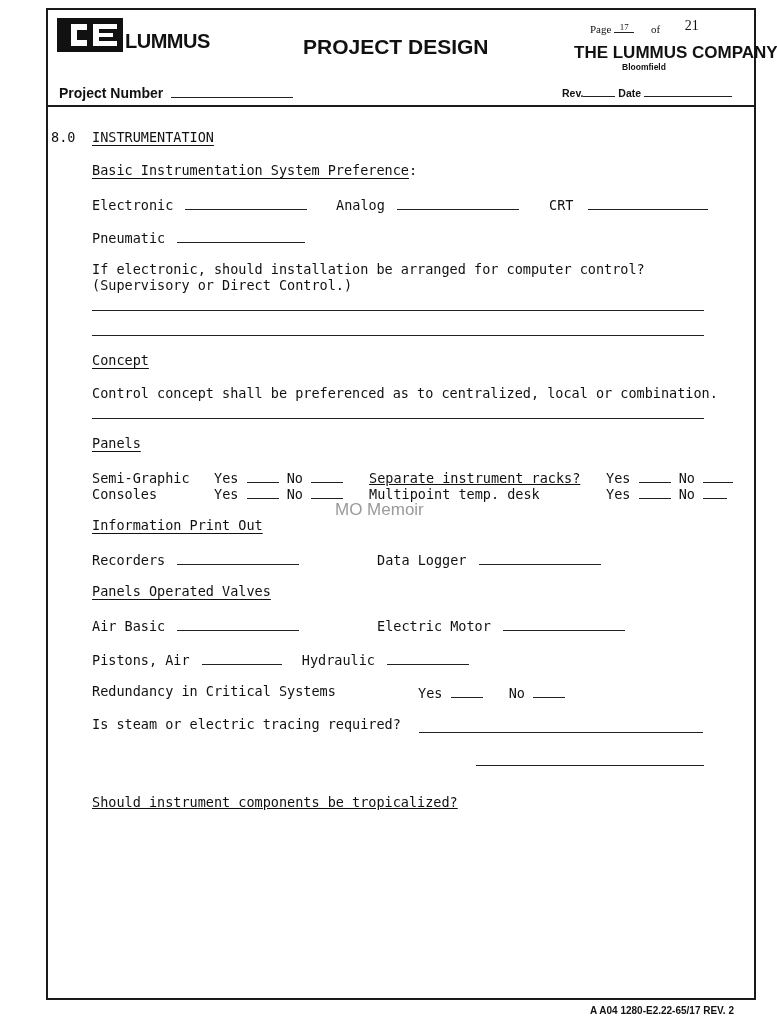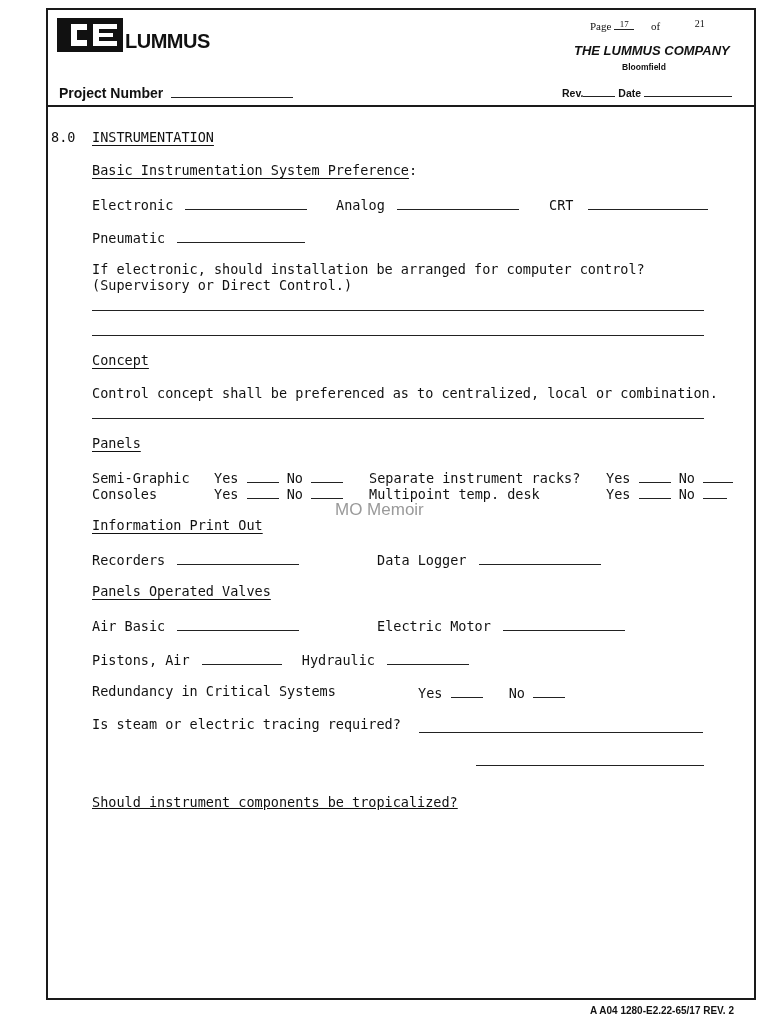--- a/index.html
+++ b/index.html
@@ -5,21 +5,21 @@
     html, body { margin: 0; padding: 0; background: #ffffff; }
     body { width: 777px; height: 1024px; position: relative; overflow: hidden; color: #111; }
     .page-frame { position: absolute; left: 46px; top: 8px; width: 710px; height: 992px; border: 2px solid #1a1a1a; box-sizing: border-box; }
     .header-divider { position: absolute; left: 46px; top: 105px; width: 710px; height: 0; border-top: 2px solid #1a1a1a; }
     .abs { position: absolute; white-space: nowrap; }
     .sans { font-family: "Liberation Sans", sans-serif; }
     .mono { font-family: "DejaVu Sans Mono", monospace; font-size: 13.5px; }
     .logo { position: absolute; left: 57px; top: 18px; width: 66px; height: 34px; }
     .logo-text { left: 125px; top: 30px; font-size: 20px; font-weight: bold; letter-spacing: -0.5px; }
     .title { left: 303px; top: 34px; font-size: 21px; font-weight: bold; line-height: 26px; text-align: center; }
-    .small-bold { font-size: 13px; font-weight: bold; font-style: italic; }
+    .small-bold { font-size: 17px; font-weight: bold; }
     .line { display: inline-block; border-bottom: 1.3px solid #222; height: 14px; vertical-align: baseline; }
     .u { text-decoration: underline; text-underline-offset: 3px; }
     .fullline { position: absolute; height: 0; border-top: 1.3px solid #222; }
     .watermark { left: 335px; top: 500px; font-size: 17px; color: #9a9a9a; font-family: "Liberation Sans", sans-serif; }
     .footer { left: 590px; top: 1005px; font-size: 10px; font-weight: bold; }
   </style>
 </head>
 <body>
 
 <div class="page-frame"></div>
@@ -27,27 +27,28 @@
 
 <svg class="logo" viewBox="0 0 66 34">
   <rect x="0" y="0" width="66" height="34" fill="#111"></rect>
   <path d="M14 6 H30 V12 H20 V22 H30 V28 H14 Z" fill="#fff"></path>
   <path d="M36 6 H60 V11 H42 V15 H56 V19 H42 V23 H60 V28 H36 Z" fill="#fff"></path>
   <rect x="30" y="0" width="6" height="34" fill="#111"></rect>
 </svg>
 <div class="abs sans logo-text">LUMMUS</div>
 
 <div class="abs sans title">
+  <div>PROJECT DESIGN</div>
 </div>
 
 <div class="abs" style="left:590px; top:18px; font-family:'Liberation Serif', serif; font-size:11px;">
   <span>Page</span>
   <span style="display:inline-block; width:20px; border-bottom:1px solid #222; text-align:center; font-size:9px; vertical-align:3px;">17</span>
   <span style="margin-left:14px;">of</span>
-  <span style="margin-left:32px; font-size:10px; vertical-align:3px;">21</span>
+  <span style="margin-left:22px; font-size:14px; vertical-align:3px;">21</span>
 </div>
 
 <div class="abs sans small-bold" style="left:574px; top:43px;">THE LUMMUS COMPANY</div>
 <div class="abs sans" style="left:622px; top:62px; font-size:8.5px; font-weight:bold;">Bloomfield</div>
 
 <div class="abs sans" style="left:59px; top:85px; font-size:14px; font-weight:bold;">
   <span>Project Number</span>
   <span class="line" style="width:122px; height:11px; margin-left:4px;"></span>
 </div>
 
@@ -93,21 +94,21 @@
 
 <div class="abs mono u" style="left:92px; top:435px;">Panels</div>
 
 <div class="abs mono" style="left:92px; top:468px;">
   <span style="display:inline-block; width:122px;">Semi-Graphic</span><span>Yes</span>
   <span class="line" style="width:32px;"></span>
   <span>No</span>
   <span class="line" style="width:32px;"></span>
 </div>
 <div class="abs mono" style="left:369px; top:468px;">
-  <span style="display:inline-block; width:237px;">Separate instrument racks?</span><span>Yes</span>
+  <span style="display:inline-block; width:237px;text-decoration:underline;">Separate instrument racks?</span><span>Yes</span>
   <span class="line" style="width:32px;"></span>
   <span>No</span>
   <span class="line" style="width:30px;"></span>
 </div>
 
 <div class="abs mono" style="left:92px; top:484px;">
   <span style="display:inline-block; width:122px;">Consoles</span><span>Yes</span>
   <span class="line" style="width:32px;"></span>
   <span>No</span>
   <span class="line" style="width:32px;"></span>

